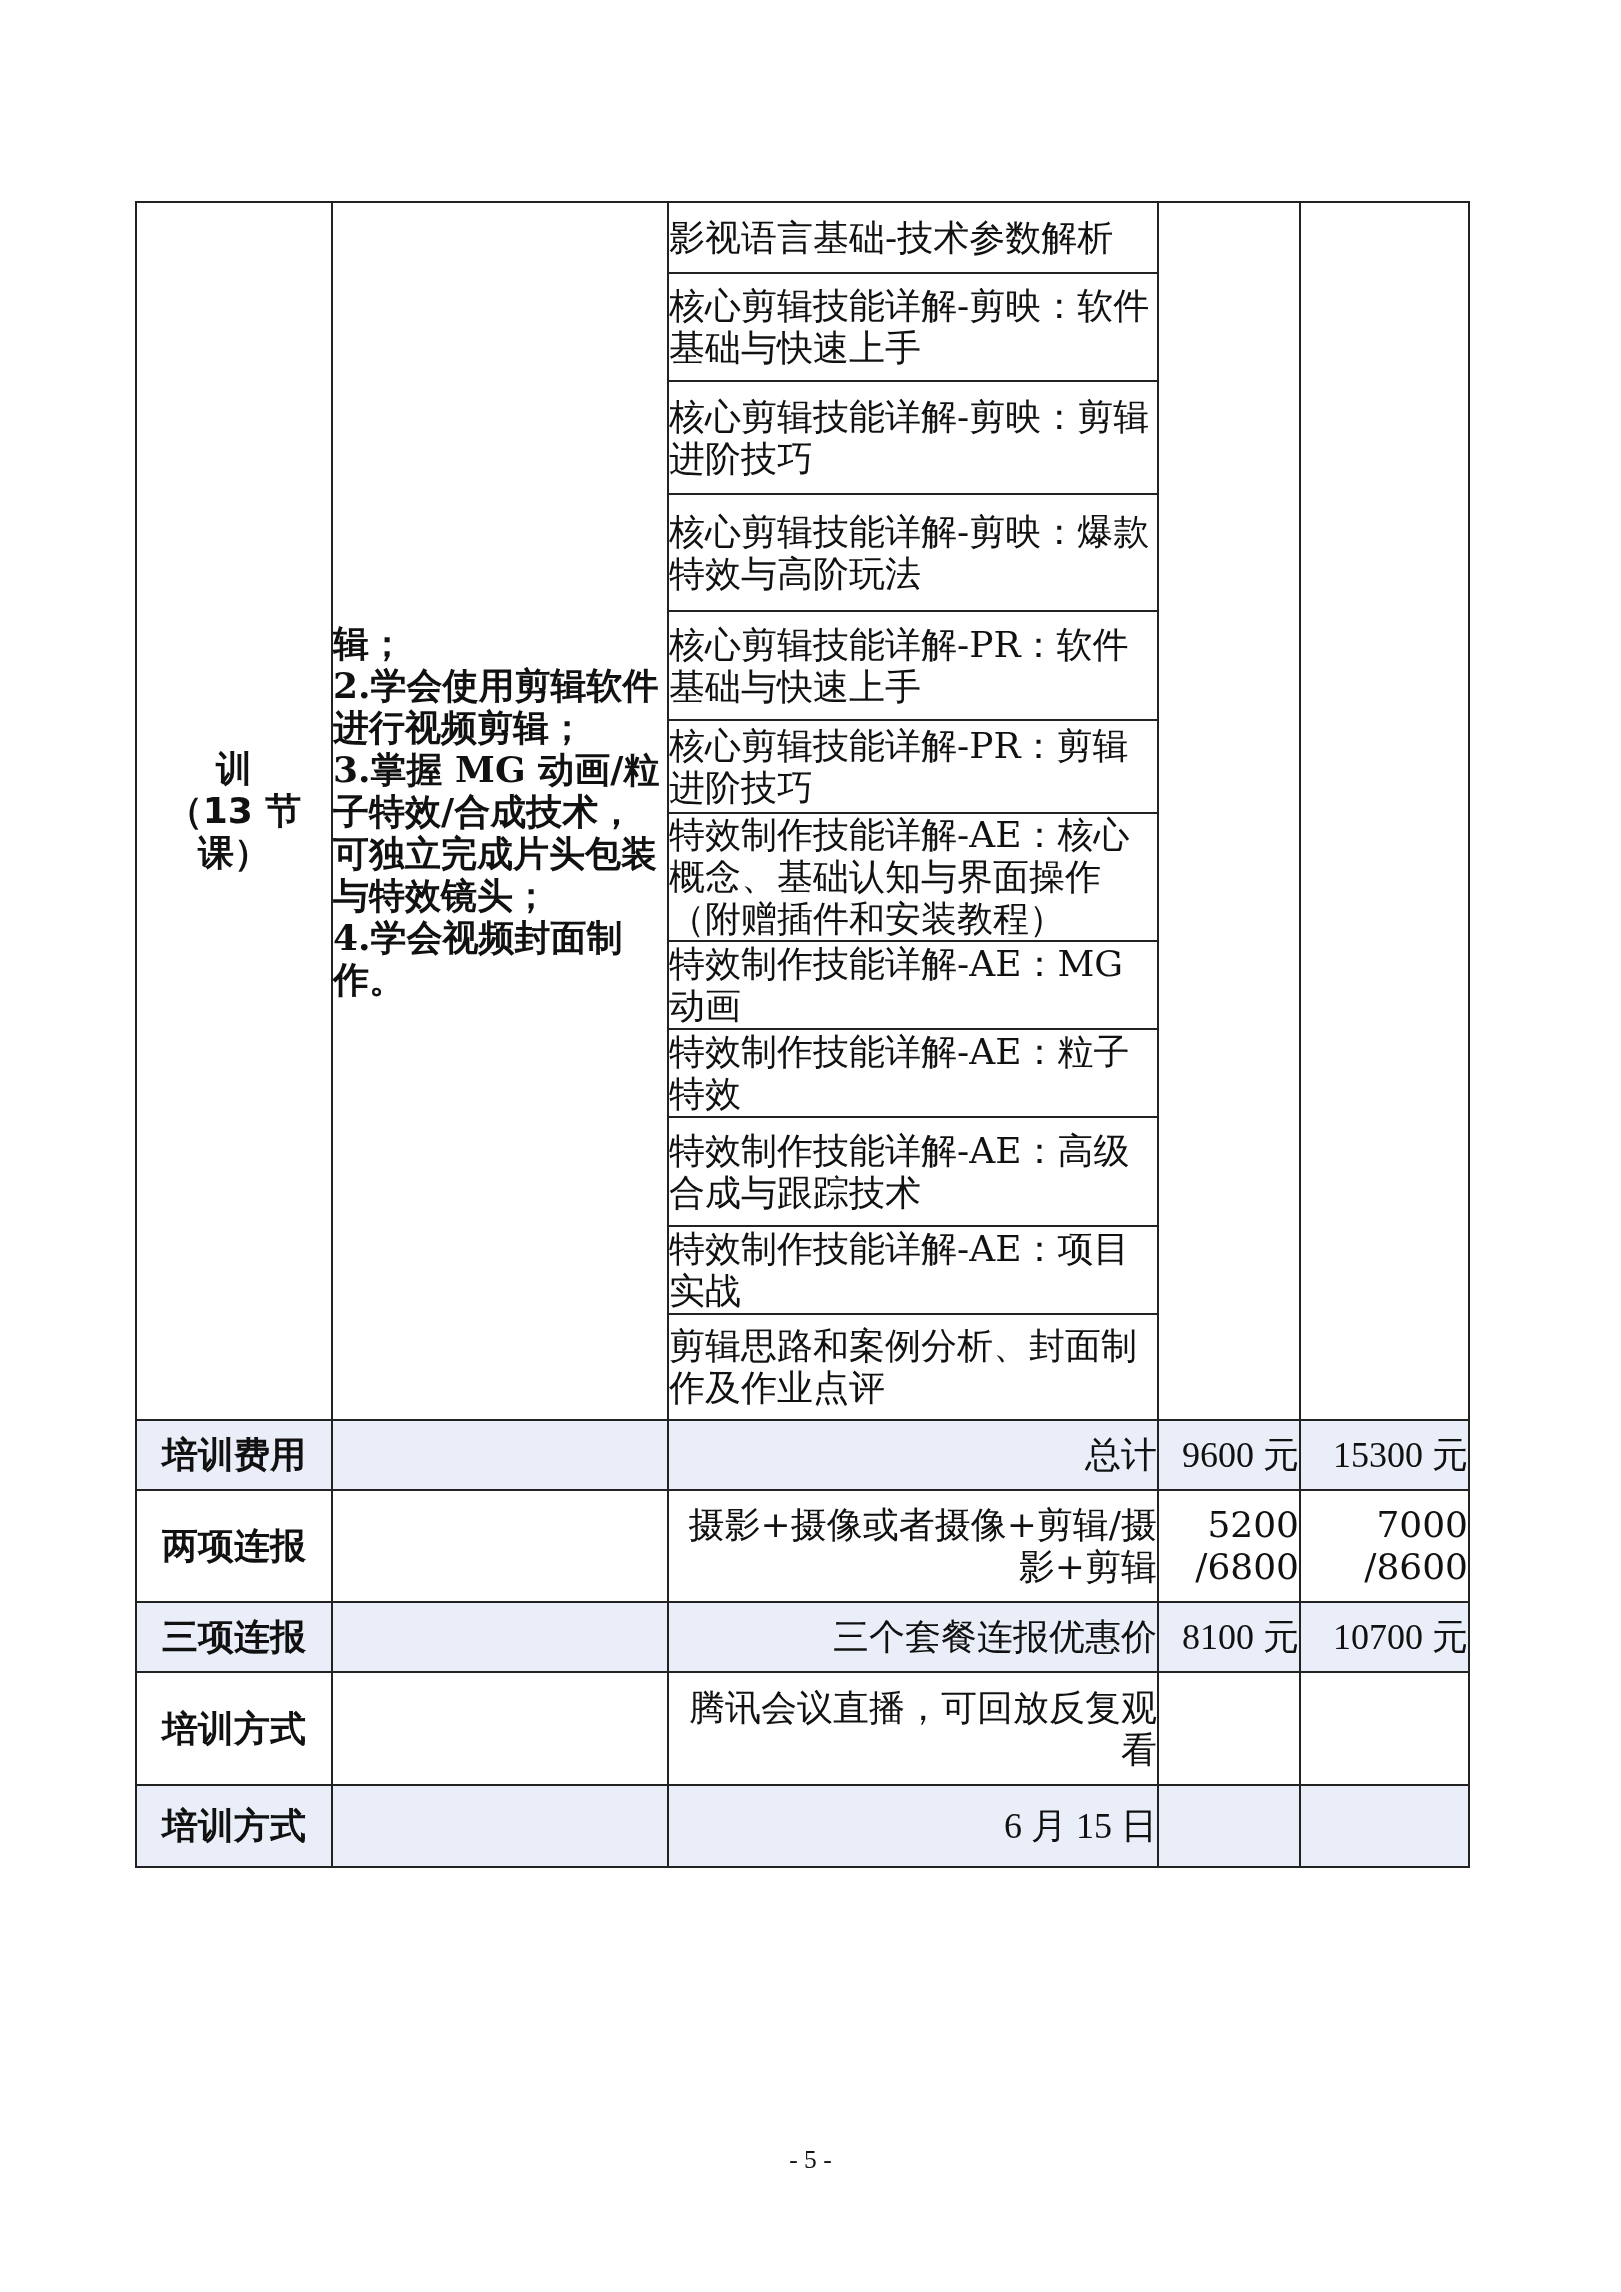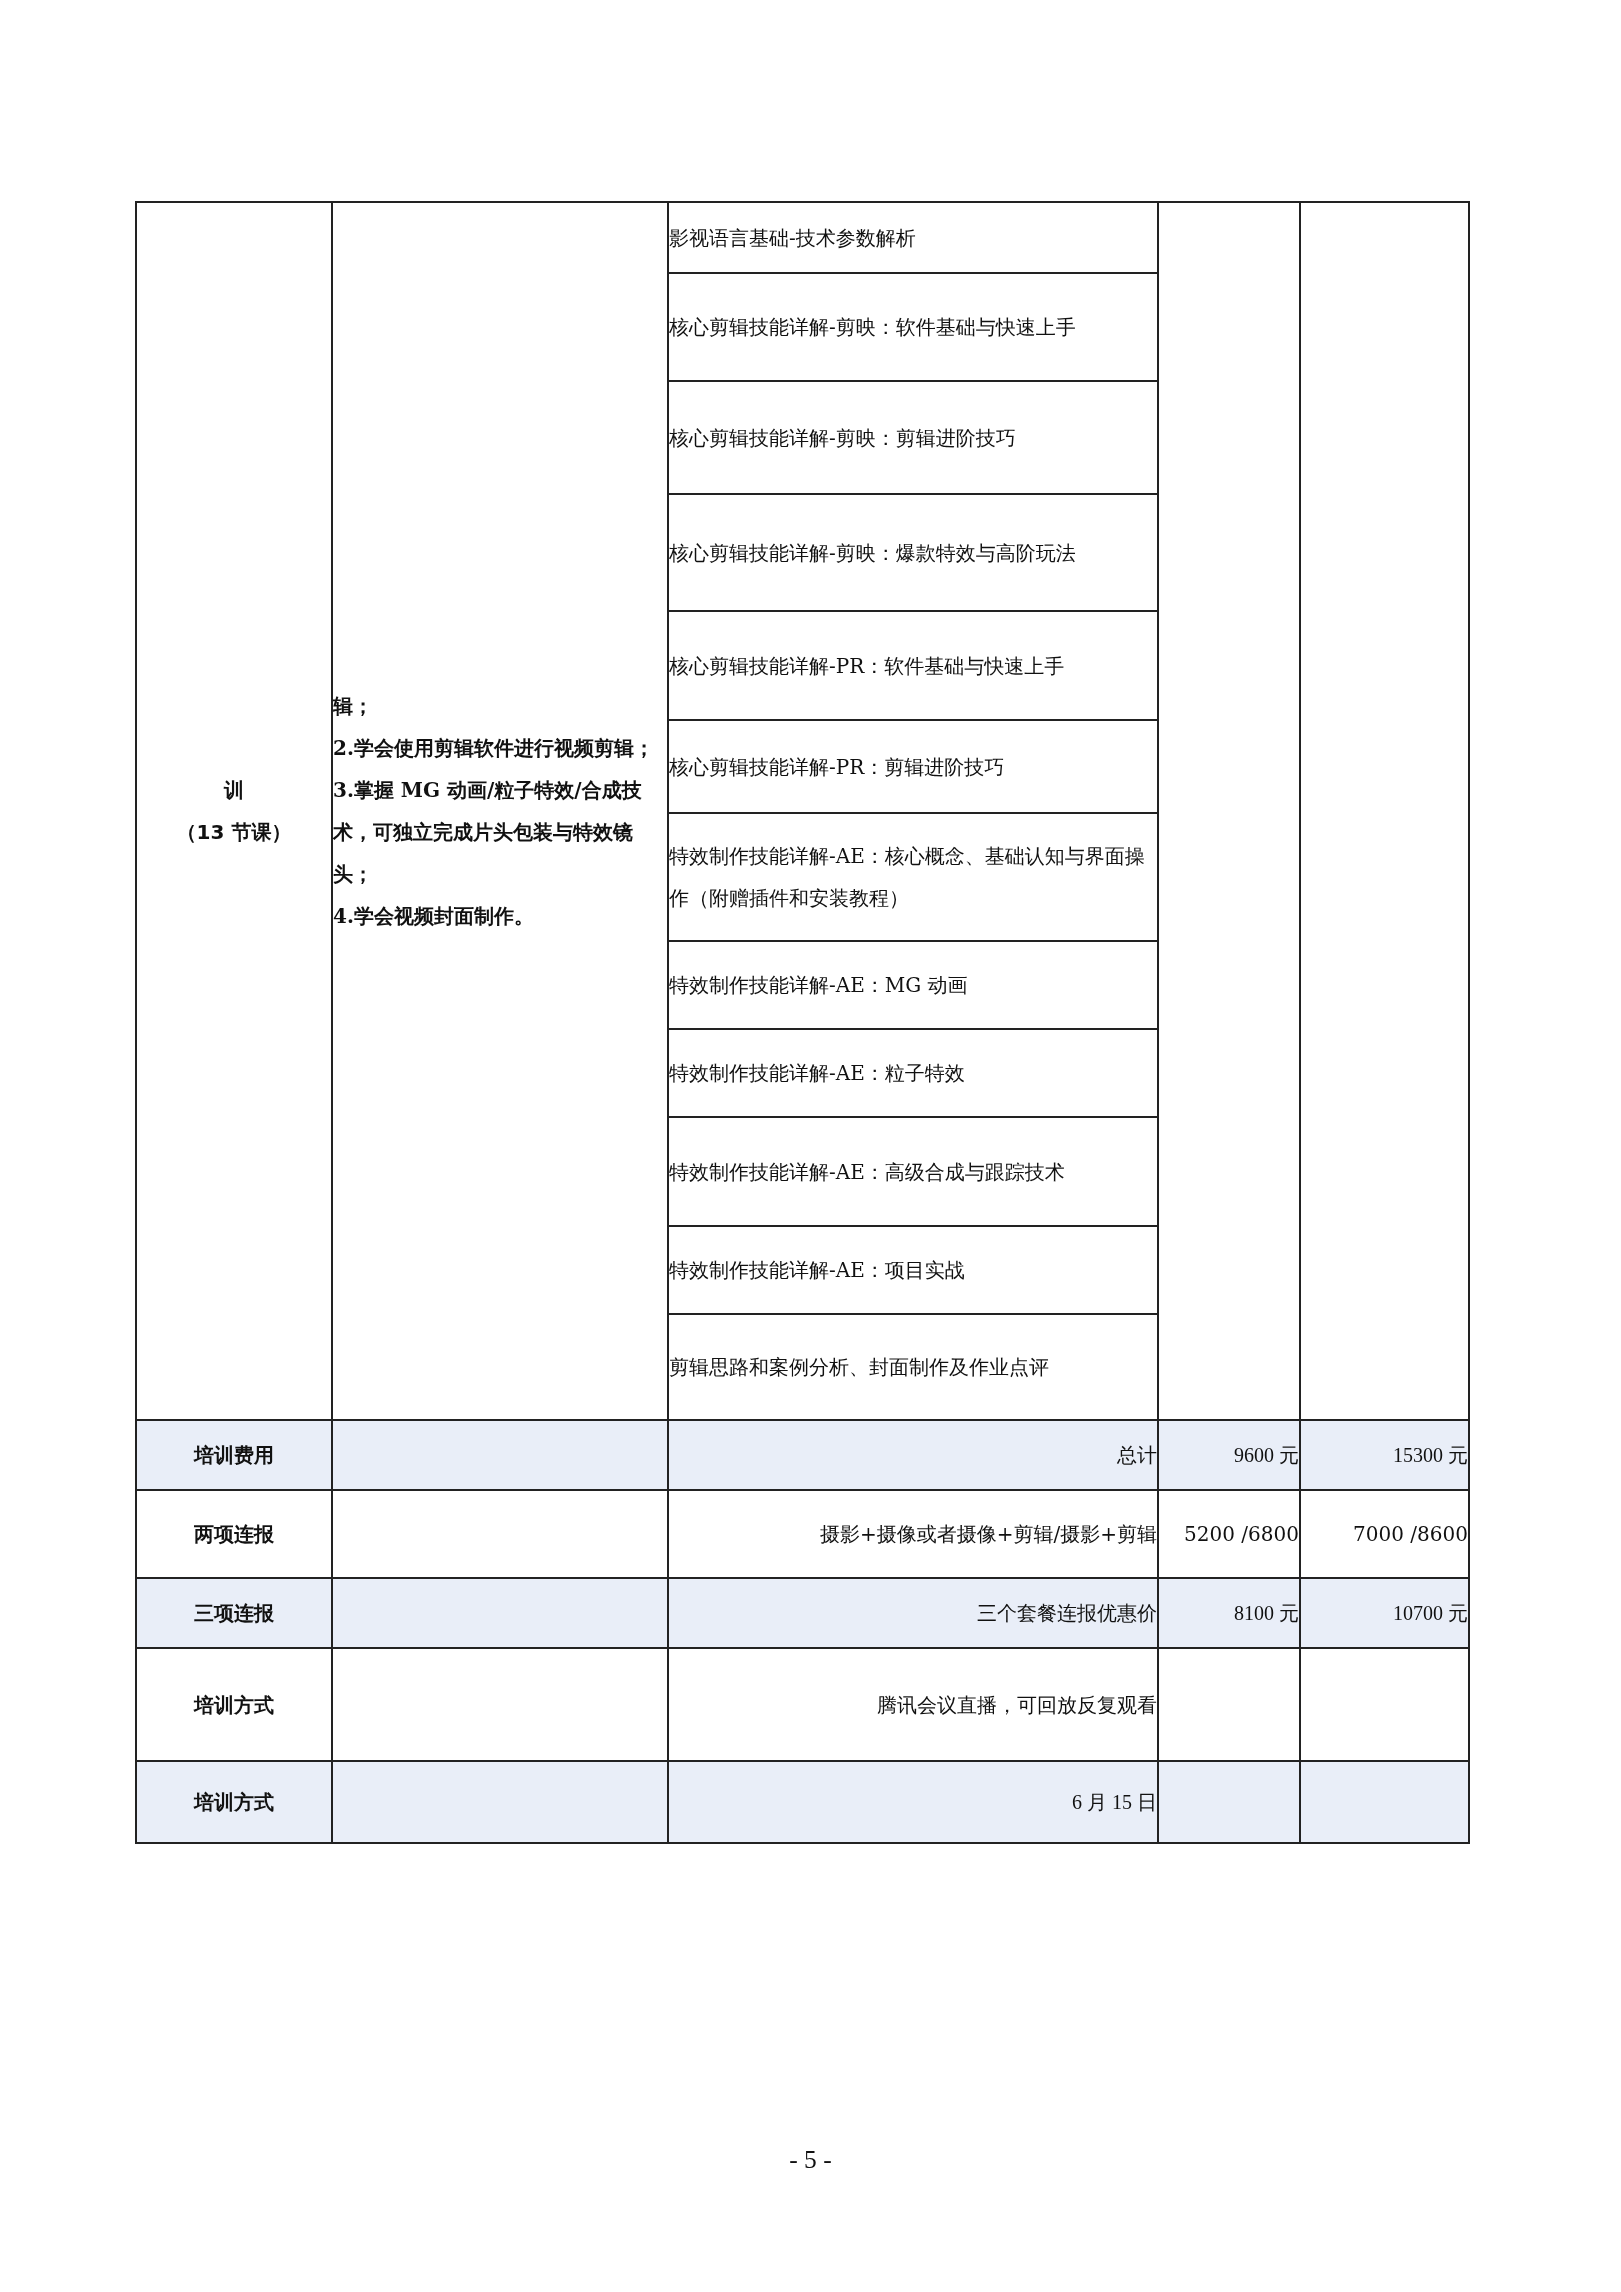--- a/index.html
+++ b/index.html
@@ -2,21 +2,21 @@
 <html><head>
 <meta charset="utf-8">
 <style>
   html, body { margin: 0; padding: 0; background: #ffffff; }
   body { width: 1621px; height: 2293px; position: relative; overflow: hidden;
          font-family: "DejaVu Serif", "Liberation Serif", serif; color: #111; }
   .page { position: absolute; left: 0; top: 0; width: 1621px; height: 2293px; }
   table.grid { position: absolute; left: 135px; top: 201px; width: 1333px;
                border-collapse: collapse; table-layout: fixed; }
   table.grid td { border: 2px solid #222; padding: 0; vertical-align: middle;
-                  font-size: 20px; line-height: 42px; }
+                  font-size: 36px; line-height: 42px; }
   col.c1 { width: 196px; } col.c2 { width: 336px; } col.c3 { width: 490px; }
   col.c4 { width: 142px; } col.c5 { width: 169px; }
   td.label { text-align: center; font-weight: bold; font-family: "DejaVu Sans", "Liberation Sans", sans-serif; }
   td.label-top { vertical-align: top; text-align: center; font-weight: bold;
                  font-family: "DejaVu Sans", "Liberation Sans", sans-serif; padding-top: 3.9px; }
   td.goals { vertical-align: top; font-weight: bold; padding: 2px 11.8px 0 13.7px; }
   td.lesson { padding: 0 9.8px 0 14.7px; text-align: left; }
   td.center { text-align: right; padding: 0 7.8px; }
   tr.shade td { background: #e9eef8; font-family: Liberation Serif, serif; }
   .pagenum { position: absolute; left: 0; width: 1621px; top: 2145px; text-align: center;
@@ -85,21 +85,21 @@
           <td class="lesson">剪辑思路和案例分析、封面制作及作业点评</td>
         </tr>
 
   <tr class="shade" style="height:70px">
     <td class="label">培训费用</td>
     <td></td>
     <td class="center">总计</td>
     <td class="center">9600 元</td>
     <td class="center">15300 元</td>
   </tr>
-  <tr style="height:88px">
+  <tr style="height:112px">
     <td class="label">两项连报</td>
     <td></td>
     <td class="center">摄影+摄像或者摄像+剪辑/摄影+剪辑</td>
     <td class="center">5200 /6800</td>
     <td class="center">7000 /8600</td>
   </tr>
   <tr class="shade" style="height:70px">
     <td class="label">三项连报</td>
     <td></td>
     <td class="center">三个套餐连报优惠价</td>

